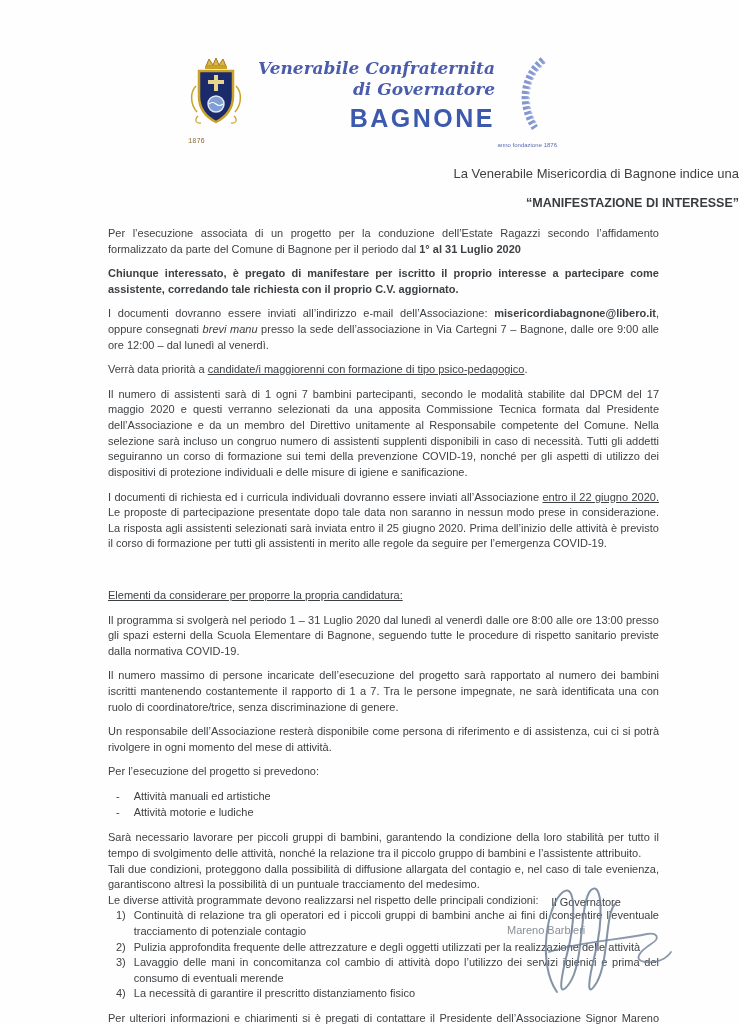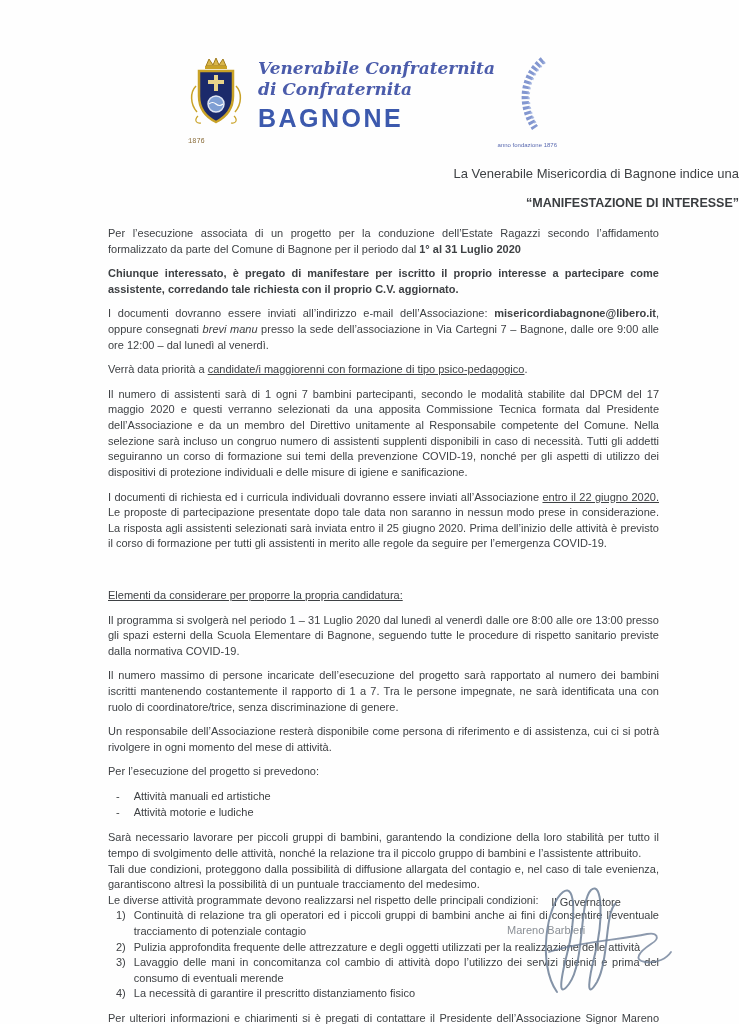--- a/index.html
+++ b/index.html
@@ -12,21 +12,21 @@
     color:#3e4144;
     overflow:hidden;
     box-shadow:0 0 4px rgba(0,0,0,.2);
   }
   
   .logo-row{
     display:flex;justify-content:center;align-items:flex-start;
     padding-top:56px;gap:14px;
   }
   .crest{flex:0 0 auto;}
-  .logo-text{display:flex;flex-direction:column;align-items:flex-start;padding-top:2px;}
+  .logo-text{display:flex;flex-direction:column;align-items:flex-end;padding-top:2px;}
   .org-script{
     font-family:"DejaVu Serif", serif;
     font-style:italic;font-weight:bold;
     font-size:17px;line-height:1.25;
     color:#4b5cab;
   }
   .org-name{
     font-size:25px;font-weight:bold;letter-spacing:2.5px;
     color:#3c59ad;margin-top:3px;
   }
@@ -89,21 +89,21 @@
         <rect x="20" y="24" width="16" height="4" fill="#e8d48a"></rect>
 
         <circle cx="28" cy="48" r="8" fill="#7f9fd4" stroke="#dfe6f5" stroke-width="1.5"></circle>
         <path d="M21 48 q3.5 -3 7 0 q3.5 3 7 0" fill="none" stroke="#ffffff" stroke-width="1.2"></path>
       </svg>
       <div class="crest-year">1876</div>
     </div>
 
     <div class="logo-text">
       <div class="org-script">Venerabile Confraternita</div>
-      <div class="org-script">di Confraternita</div>
+      <div class="org-script">di Governatore</div>
       <div class="org-name">BAGNONE</div>
     </div>
 
     <div class="ribbon-wrap">
       <svg width="42" height="78" viewBox="0 0 42 78">
         <path d="M34 4 C 14 20, 10 48, 26 72" fill="none" stroke="#5a74c0" stroke-width="7" stroke-dasharray="3 2.2" opacity="0.75"></path>
         <path d="M36 6 C 18 22, 14 46, 28 70" fill="none" stroke="#9fb0dd" stroke-width="2.5" stroke-dasharray="2 3" opacity="0.8"></path>
       </svg>
       <div class="founded-note">anno fondazione 1876</div>
     </div>

